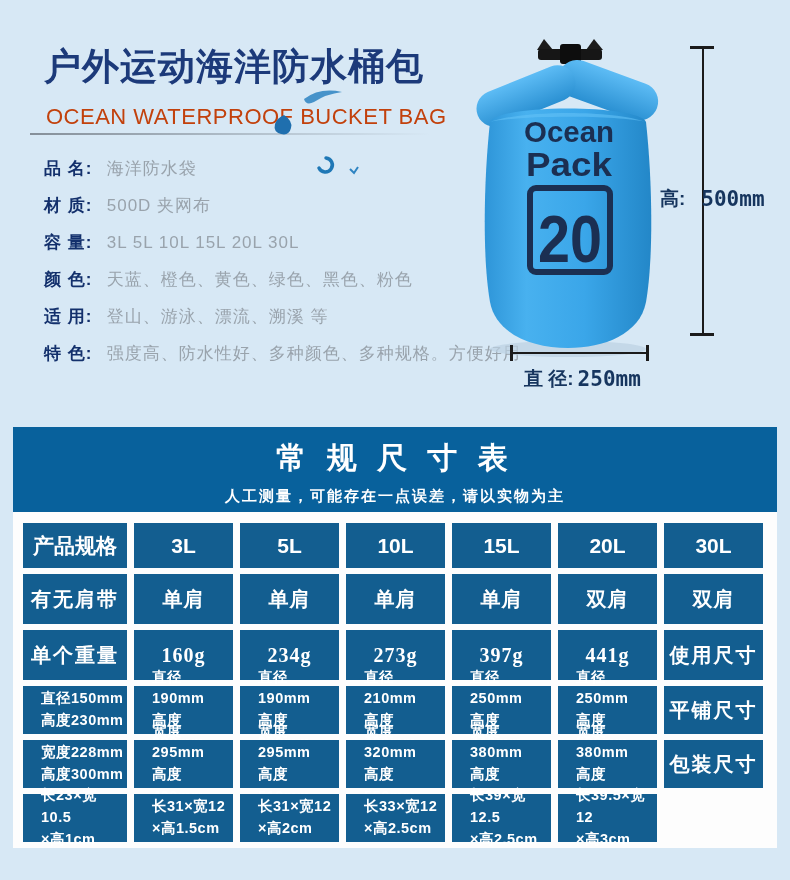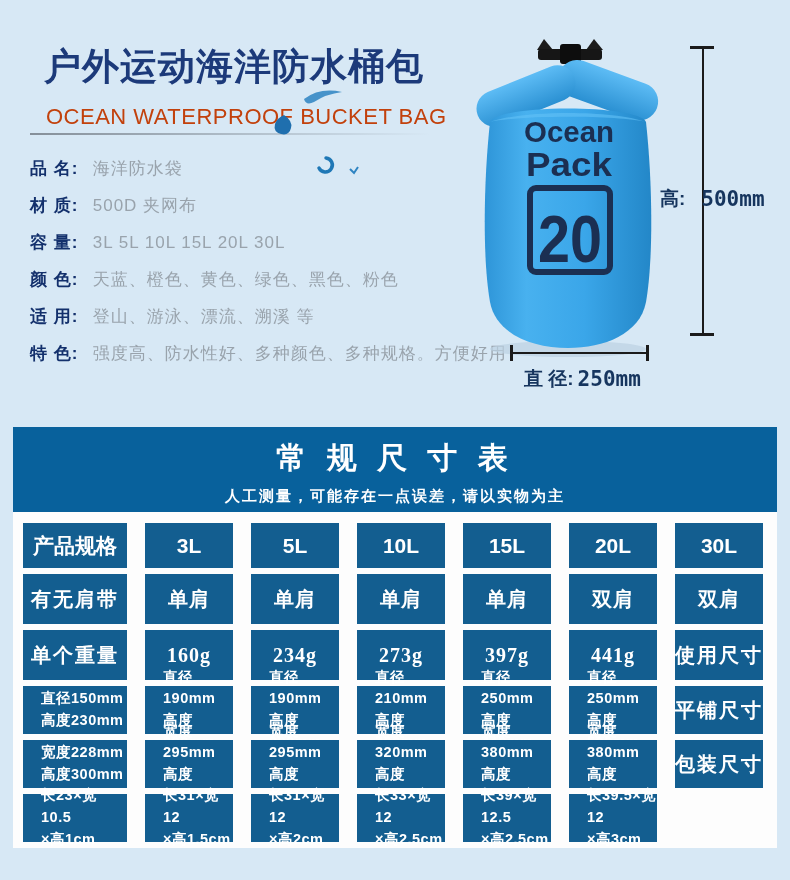--- a/index.html
+++ b/index.html
@@ -16,21 +16,21 @@
   }
   .subtitle {
     position:absolute; left:46px; top:104px;
     font-size:22px; color:#c2410c; letter-spacing:0.5px;
   }
   .divider {
     position:absolute; left:30px; top:133px; width:400px; height:2px;
     background:linear-gradient(to right,#858f99,rgba(180,195,210,0));
   }
   
-  .specs { position:absolute; left:30px; top:157px; list-style:none; }
+  .specs { position:absolute; left:44px; top:157px; list-style:none; }
   .spec-row { height:37px; font-size:17px; white-space:nowrap; }
   .spec-label {
     display:inline-block; width:58px;
     font-weight:bold; color:#13306c; letter-spacing:1px;
   }
   .spec-value { color:#99a3ac; letter-spacing:1px; }
   
   .bag-svg { position:absolute; left:468px; top:26px; }
   .splash-svg { position:absolute; left:270px; top:85px; }
   
@@ -58,21 +58,21 @@
   
   .panel {
     position:absolute; left:13px; top:512px; width:764px; height:336px;
     background:#fdfdfd;
   }
   .size-table {
     position:absolute; left:23px; top:523px; width:740px;
     display:grid;
     grid-template-columns:104px repeat(6, 1fr);
     grid-template-rows:45px 50px 50px 48px 48px 48px;
-    gap:6px 18px;
+    gap:6px 7px;
   }
   .cell {
     background:#135e90; color:#ffffff; font-weight:bold;
     display:flex; align-items:center; justify-content:center;
   }
   .cell span { white-space:pre-line; }
   .cell.head   { font-size:21px; }
   .cell.rlabel { font-size:20px; letter-spacing:2px; }
   .cell.val    { font-size:20px; letter-spacing:1px;font-family:Liberation Serif, serif; }
   .cell.dim-cell {

